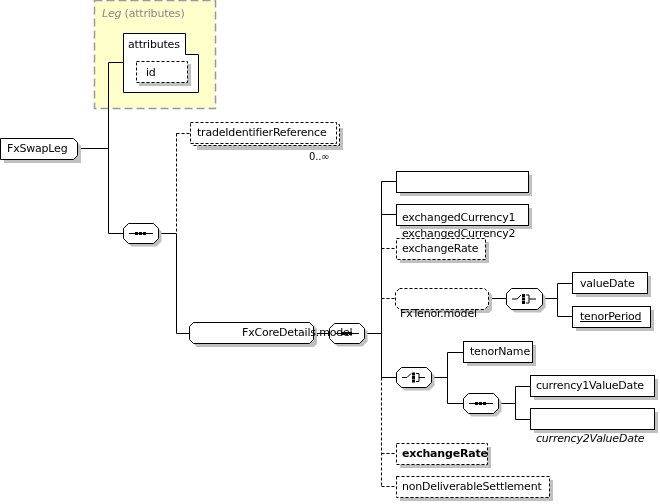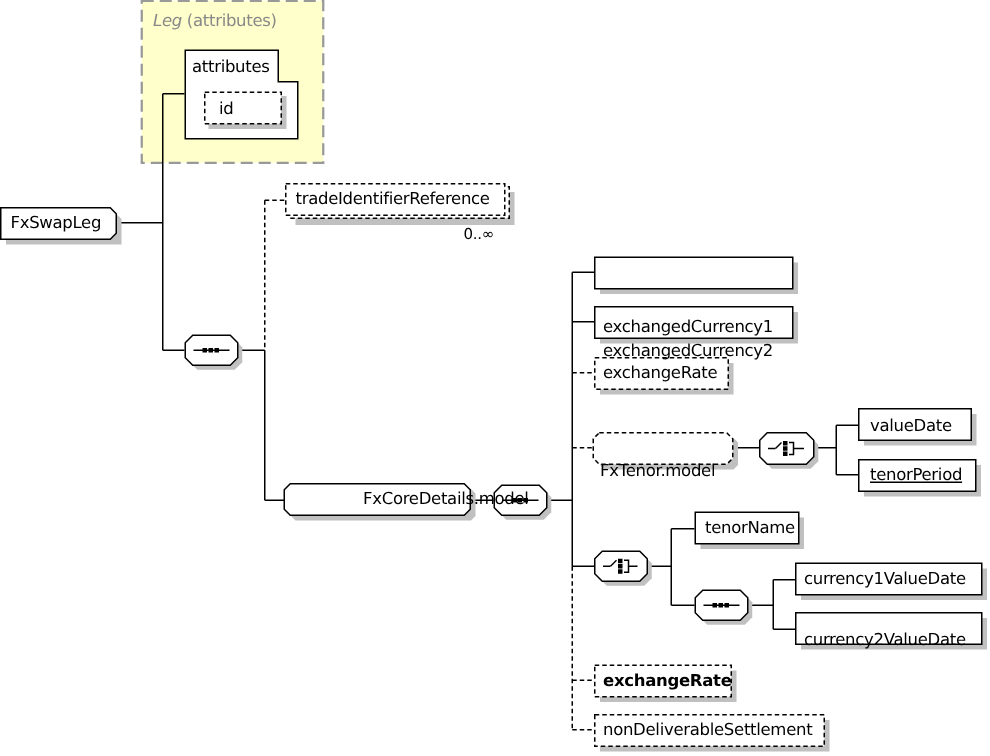--- a/index.html
+++ b/index.html
@@ -192,15 +192,15 @@
 <div class="lbl" style="left:309px; top:150px; font-size:10px;">0..∞</div>
 <div class="lbl" style="left:195px; top:326px;margin-left:47px;">FxCoreDetails.model</div>
 <div class="lbl" style="left:402px; top:175px;margin-top:36px;">exchangedCurrency1</div>
 <div class="lbl" style="left:402px; top:208px;margin-top:19px;">exchangedCurrency2</div>
 <div class="lbl" style="left:402px; top:242px;">exchangeRate</div>
 <div class="lbl" style="left:400px; top:307px;">FxTenor.model</div>
 <div class="lbl" style="left:580px; top:277px;">valueDate</div>
 <div class="lbl" style="left:580px; top:310px;text-decoration:underline;">tenorPeriod</div>
 <div class="lbl" style="left:470px; top:345px;">tenorName</div>
 <div class="lbl" style="left:536px; top:379px;">currency1ValueDate</div>
-<div class="lbl" style="left:536px; top:420px;">currency2ValueDate</div>
+<div class="lbl" style="left:536px; top:432px;font-style:italic;">currency2ValueDate</div>
 <div class="lbl" style="left:402px; top:447px;font-weight:bold;">exchangeRate</div>
 <div class="lbl" style="left:402px; top:480px;">nonDeliverableSettlement</div>
 
 </body></html>

